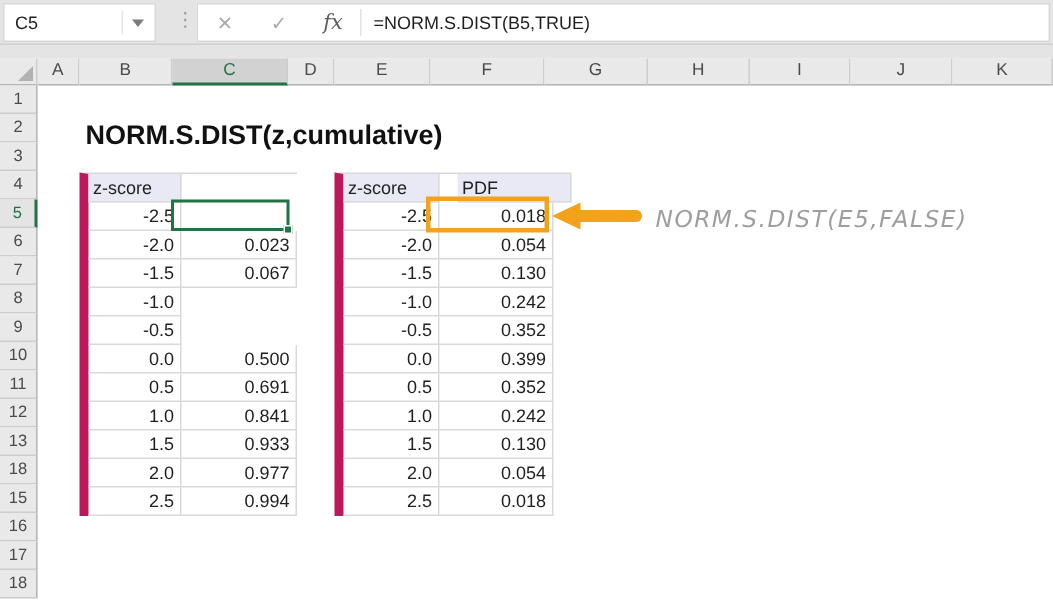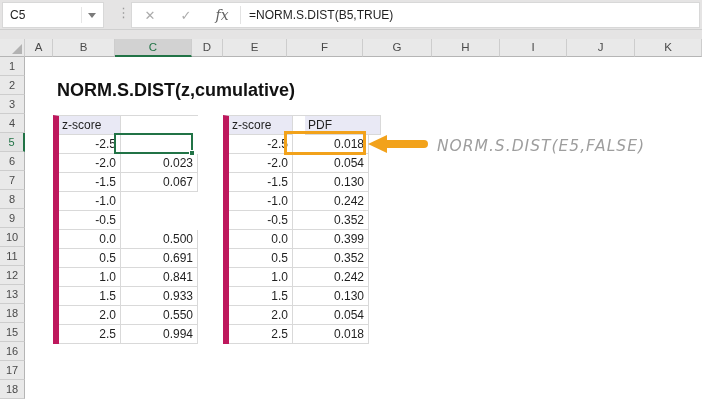--- a/index.html
+++ b/index.html
@@ -174,21 +174,21 @@
       <div class="t-row">
         <div class="t-cell num" style="width: 62px;">1.0</div>
         <div class="t-cell num" style="width: 77px;">0.841</div>
       </div>
       <div class="t-row">
         <div class="t-cell num" style="width: 62px;">1.5</div>
         <div class="t-cell num" style="width: 77px;">0.933</div>
       </div>
       <div class="t-row">
         <div class="t-cell num" style="width: 62px;">2.0</div>
-        <div class="t-cell num" style="width: 77px;">0.550</div>
+        <div class="t-cell num" style="width: 77px;">0.977</div>
       </div>
       <div class="t-row">
         <div class="t-cell num" style="width: 62px;">2.5</div>
         <div class="t-cell num" style="width: 77px;">0.994</div>
       </div>
     </div>
   <div id="pdf-table" class="xl-table" style="left:223px; top:115px;">
       <div class="t-row">
         <div class="t-cell hdr" style="width: 64px;">z-score</div>
         <div class="t-cell hdr" style="width: 76px; margin-left: 12px;">PDF</div>

